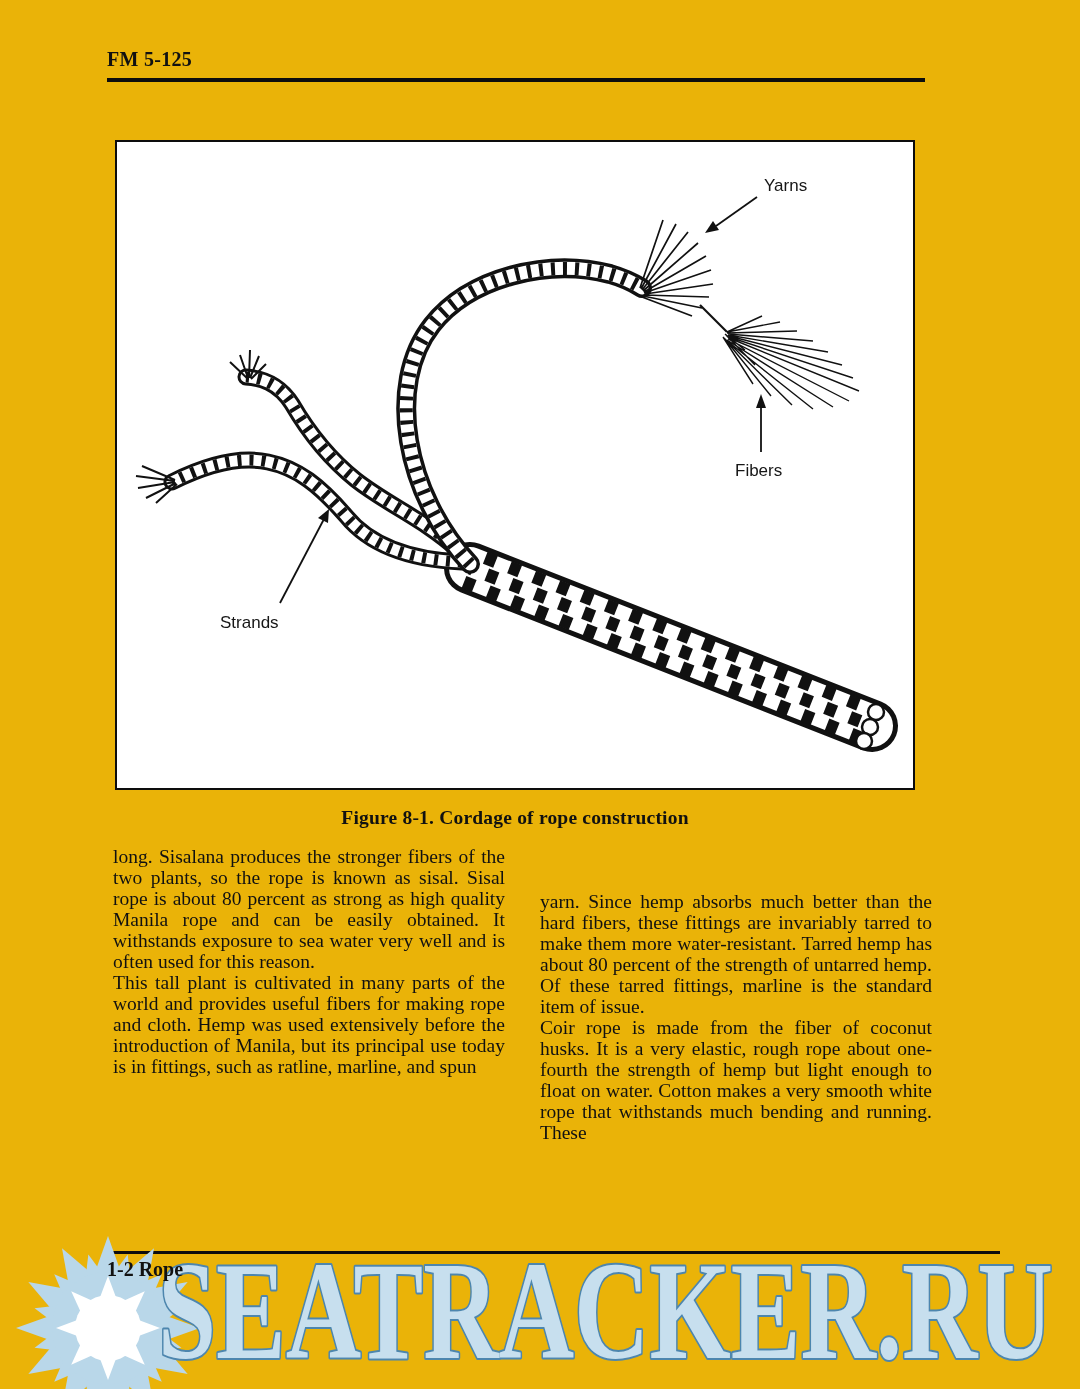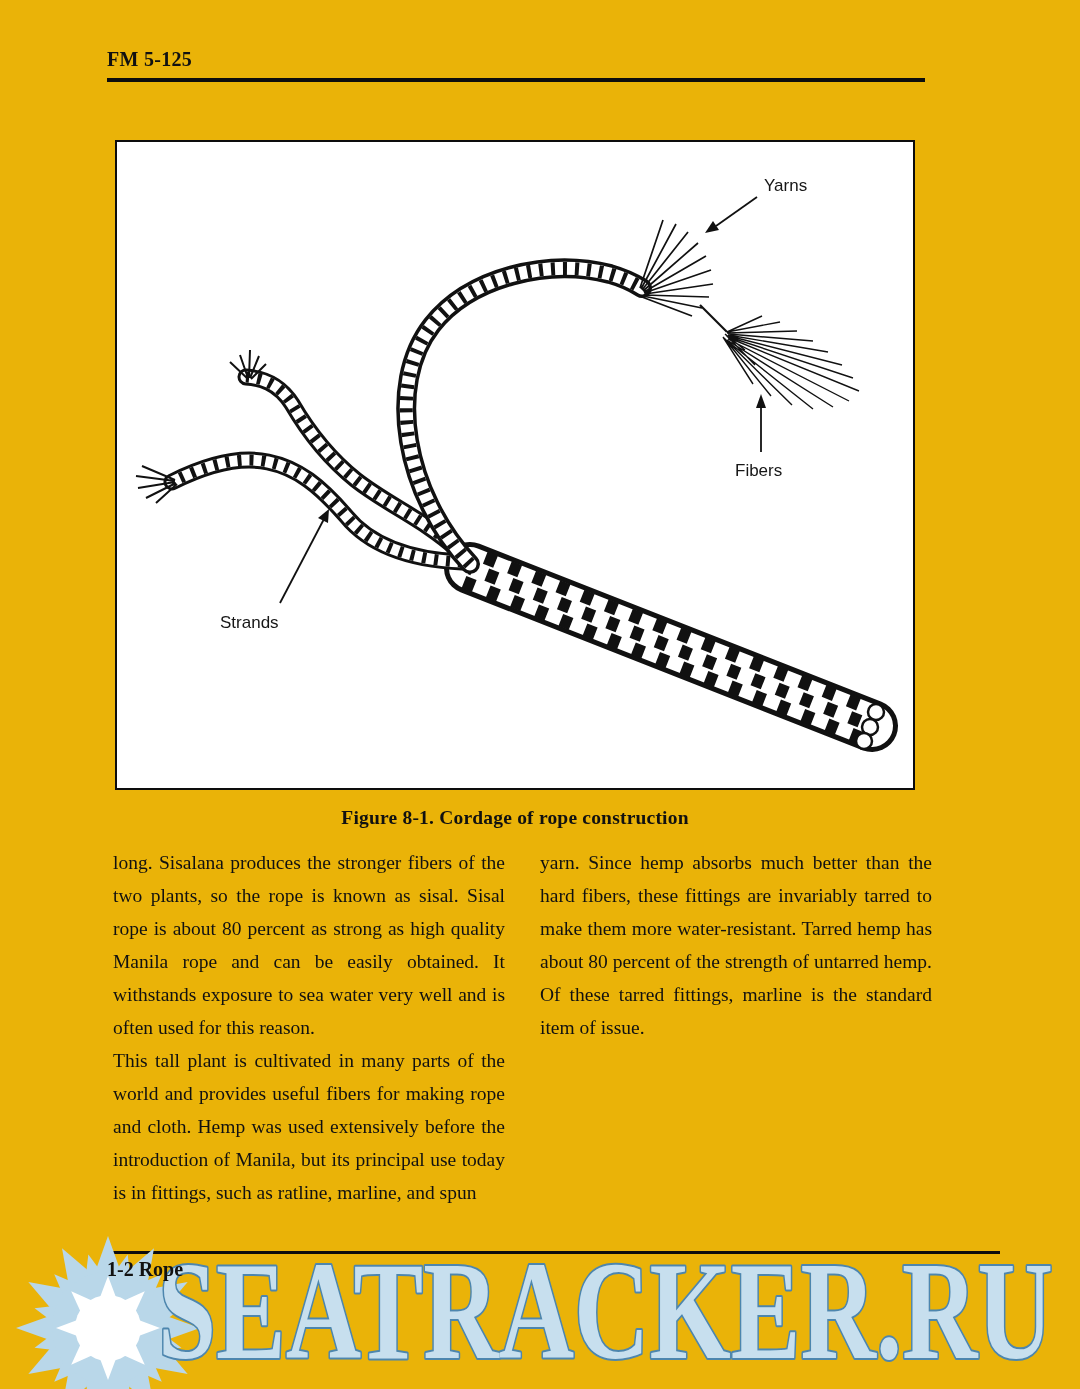--- a/index.html
+++ b/index.html
@@ -24,23 +24,23 @@
   .fig-label {
     font-family:"Liberation Sans","DejaVu Sans",sans-serif;
     font-size:17px; fill:#161616;
   }
   .figure-caption {
     position:absolute; left:115px; top:807px; width:800px;
     text-align:center; font-weight:bold; font-size:19.5px; letter-spacing:.2px;
   }
   .col { position:absolute; top:846px; width:392px; }
   .col-left  { left:113px; }
-  .col-right { left:540px; }
+  .col-right { left:540px;margin-top:45px; }
   .col p {
-    margin:0; font-size:19.5px; line-height:33px; text-align:justify;
+    margin:0; font-size:19.5px; line-height:21px; text-align:justify;
   }
   .col-heading {
     text-align:center; font-weight:bold; font-size:19.5px;
     margin:25px 0 15px 0;
   }
   .footer-rule {
     position:absolute; left:107px; top:1251px; width:893px; height:3px;
     background:#0d0d0d; z-index:2;
   }
   .footer-label {
@@ -124,20 +124,21 @@
 
   <div class="figure-caption">Figure 8-1. Cordage of rope construction</div>
 
   <div class="col col-left">
     <p>long. Sisalana produces the stronger fibers of the two plants, so the rope is known as sisal. Sisal rope is about 80 percent as strong as high quality Manila rope and can be easily obtained. It withstands exposure to sea water very well and is often used for this reason.</p>
     <p>This tall plant is cultivated in many parts of the world and provides useful fibers for making rope and cloth. Hemp was used extensively before the introduction of Manila, but its principal use today is in fittings, such as ratline, marline, and spun</p>
   </div>
 
   <div class="col col-right">
     <p>yarn. Since hemp absorbs much better than the hard fibers, these fittings are invariably tarred to make them more water-resistant. Tarred hemp has about 80 percent of the strength of untarred hemp. Of these tarred fittings, marline is the standard item of issue.</p>
+    <p>Coir rope is made from the fiber of coconut husks. It is a very elastic, rough rope about one-fourth the strength of hemp but light enough to float on water. Cotton makes a very smooth white rope that withstands much bending and running. These</p>
   </div>
 
   <div class="footer-rule"></div>
   <div class="footer-label">1-2 Rope</div>
 
   <svg class="sun-logo" width="200" height="153" viewBox="0 0 200 153">
     <g transform="translate(100,92)">
       <g fill="#b9d7e9">
         <polygon points="0,-92 15,-50 -15,-50"></polygon>
         <polygon points="0,-92 15,-50 -15,-50" transform="rotate(30)"></polygon>

